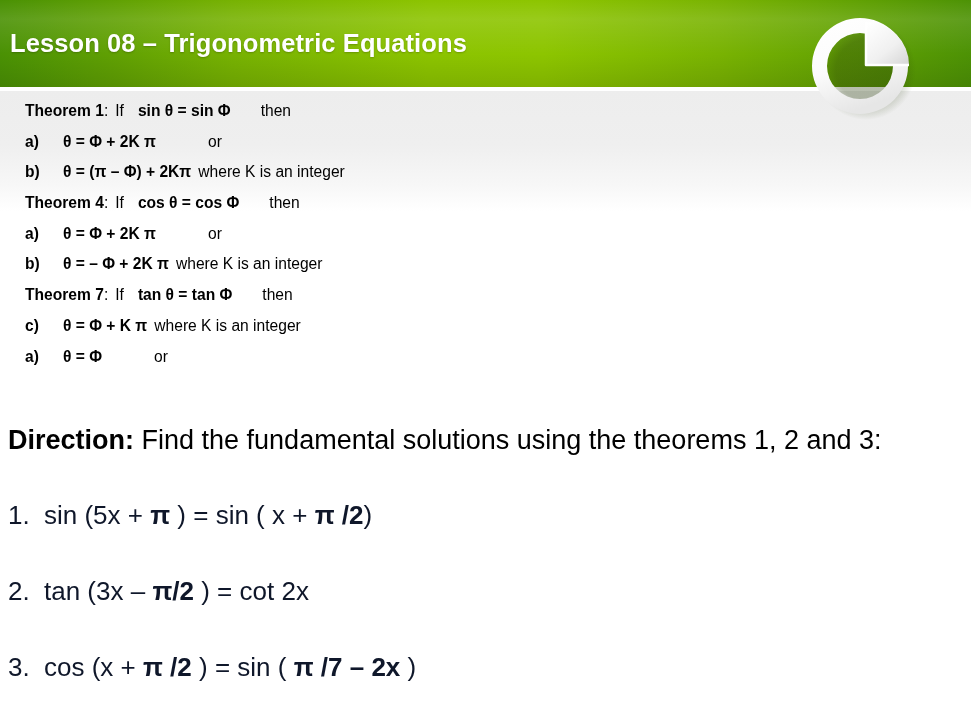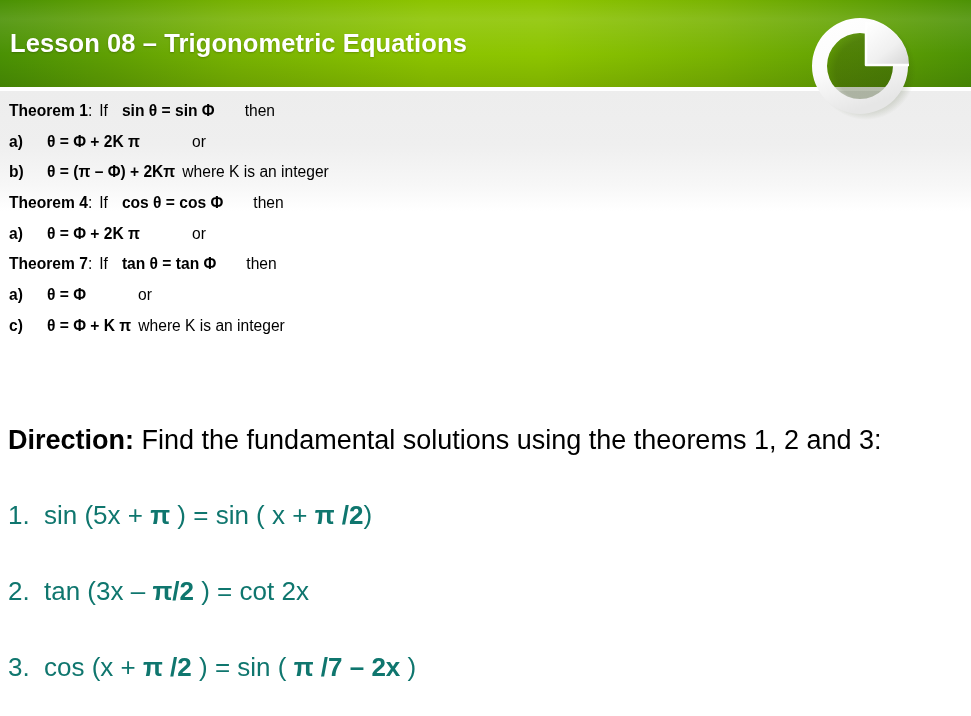--- a/index.html
+++ b/index.html
@@ -34,21 +34,21 @@
   }
   .logo-wrap svg { display:block; overflow:visible; }
 
   
   .theorem-band {
     position:absolute; left:0; top:91px; width:971px; height:120px;
     background:linear-gradient(to bottom, #ededed 0%, #efefef 45%, #f7f7f7 78%, #ffffff 100%);
     z-index:1;
   }
   .theorems {
-    position:absolute; left:9px; top:96px; width:700px;
+    position:absolute; left:25px; top:96px; width:700px;
     z-index:3;
     color:#000000;
   }
   .t-line {
     height:30.7px; line-height:30.7px; white-space:nowrap;
     font-size:15.6px; font-family:"Liberation Sans", sans-serif;
   }
   .t-head .lbl { font-weight:bold; font-size:15.6px; }
   .t-head .if  { font-weight:normal; }
   .t-head .eqn { font-weight:bold; }
@@ -68,21 +68,21 @@
   }
   .dir-text {
     font-size:27px; line-height:33px; font-weight:normal;
     font-family:"Liberation Sans", sans-serif;
     width:935px;
   }
   .dir-text .dlabel { font-weight:bold; }
 
   .problems { position:absolute; left:8px; top:500px; width:950px; z-index:3; }
   .prob {
-    font-size:26px; line-height:30px; color:#0f766e;
+    font-size:26px; line-height:30px; color:#0f172a;
     white-space:nowrap; font-family:"Liberation Sans", sans-serif;
     margin-bottom:46px;
   }
   .prob .num { display:inline-block; width:36px; }
   .prob .bold { font-weight:bold; }
 </style>
 </head>
 <body>
 
 <div class="header">
@@ -136,31 +136,34 @@
   </div>
 
   <div class="t-line t-head">
     <span class="lbl">Theorem 4</span><span class="if">:</span><span class="sp-s"></span><span class="if">If</span><span class="sp-m"></span><span class="eqn">cos θ = cos Φ</span><span class="sp-l"></span><span class="then">then</span>
   </div>
 
   <div class="t-line t-item">
     <span class="tag">a)</span><span class="body">θ = Φ +  2K π</span><span class="sp-xl"></span><span class="note">or</span>
   </div>
 
+  <div class="t-line t-item">
+    <span class="tag">b)</span><span class="body">θ = – Φ  +  2K π</span><span class="sp-s"></span><span class="note">where K is an integer</span>
+  </div>
 
   <div class="t-line t-head">
     <span class="lbl">Theorem 7</span><span class="if">:</span><span class="sp-s"></span><span class="if">If</span><span class="sp-m"></span><span class="eqn">tan θ = tan Φ</span><span class="sp-l"></span><span class="then">then</span>
   </div>
 
   <div class="t-line t-item">
-    <span class="tag">a)</span><span class="body">θ = Φ</span><span class="sp-xl"></span><span class="note">or</span>
+    <span class="tag">c)</span><span class="body">θ = Φ  +  K π</span><span class="sp-s"></span><span class="note">where K is an integer</span>
   </div>
 
   <div class="t-line t-item">
-    <span class="tag">c)</span><span class="body">θ = Φ  +  K π</span><span class="sp-s"></span><span class="note">where K is an integer</span>
+    <span class="tag">a)</span><span class="body">θ = Φ</span><span class="sp-xl"></span><span class="note">or</span>
   </div>
 
 </div>
 
 <div class="direction">
   <div class="dir-text"><span class="dlabel">Direction:</span><span> Find the fundamental solutions using the theorems 1, 2 and 3:</span></div>
 </div>
 
 <div class="problems">
 

